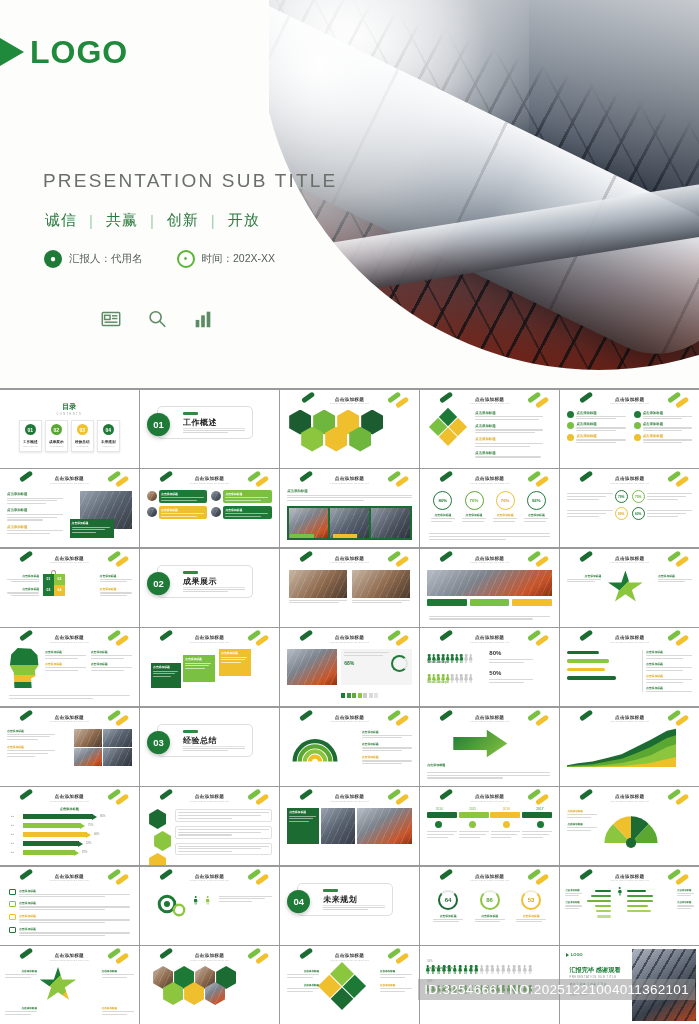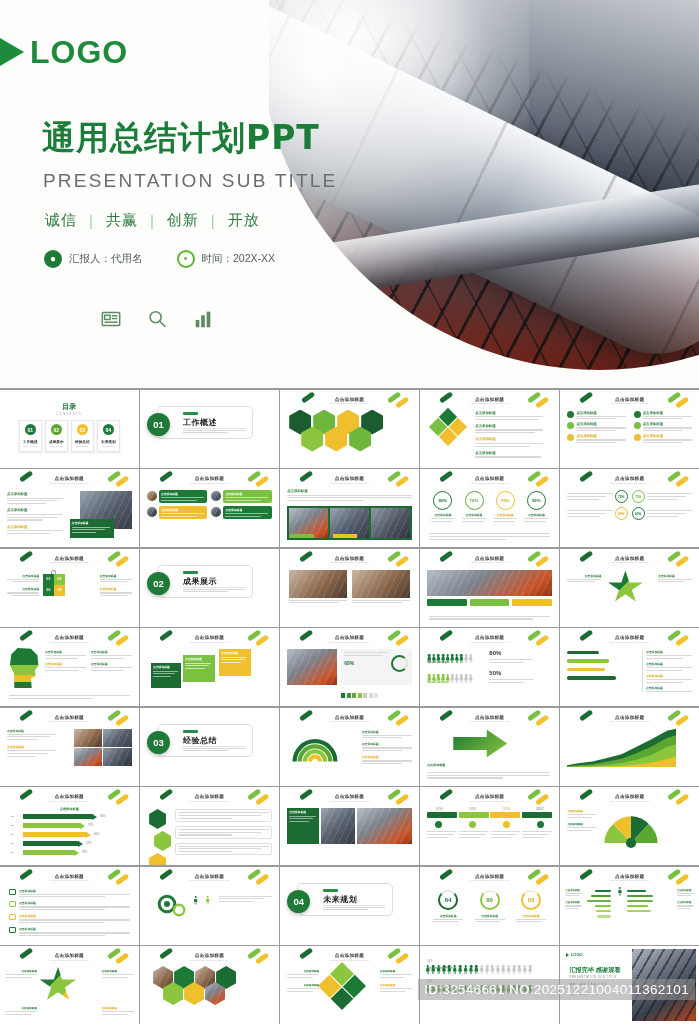--- a/index.html
+++ b/index.html
@@ -266,21 +266,20 @@
       <div class="pipe2"></div>
       <div class="warm"></div>
       <div class="glow"></div>
     </div>
 
     <div class="logo-wrap">
       <span class="logo-tri"></span>
       <span class="logo-text">LOGO</span>
     </div>
 
-    <div class="hero-title">通用总结计划PPT</div>
     <div class="hero-sub">PRESENTATION SUB TITLE</div>
 
     <div class="hero-slogans">
       <span>诚信</span>
       <span class="sep">|</span>
       <span>共赢</span>
       <span class="sep">|</span>
       <span>创新</span>
       <span class="sep">|</span>
       <span>开放</span>

